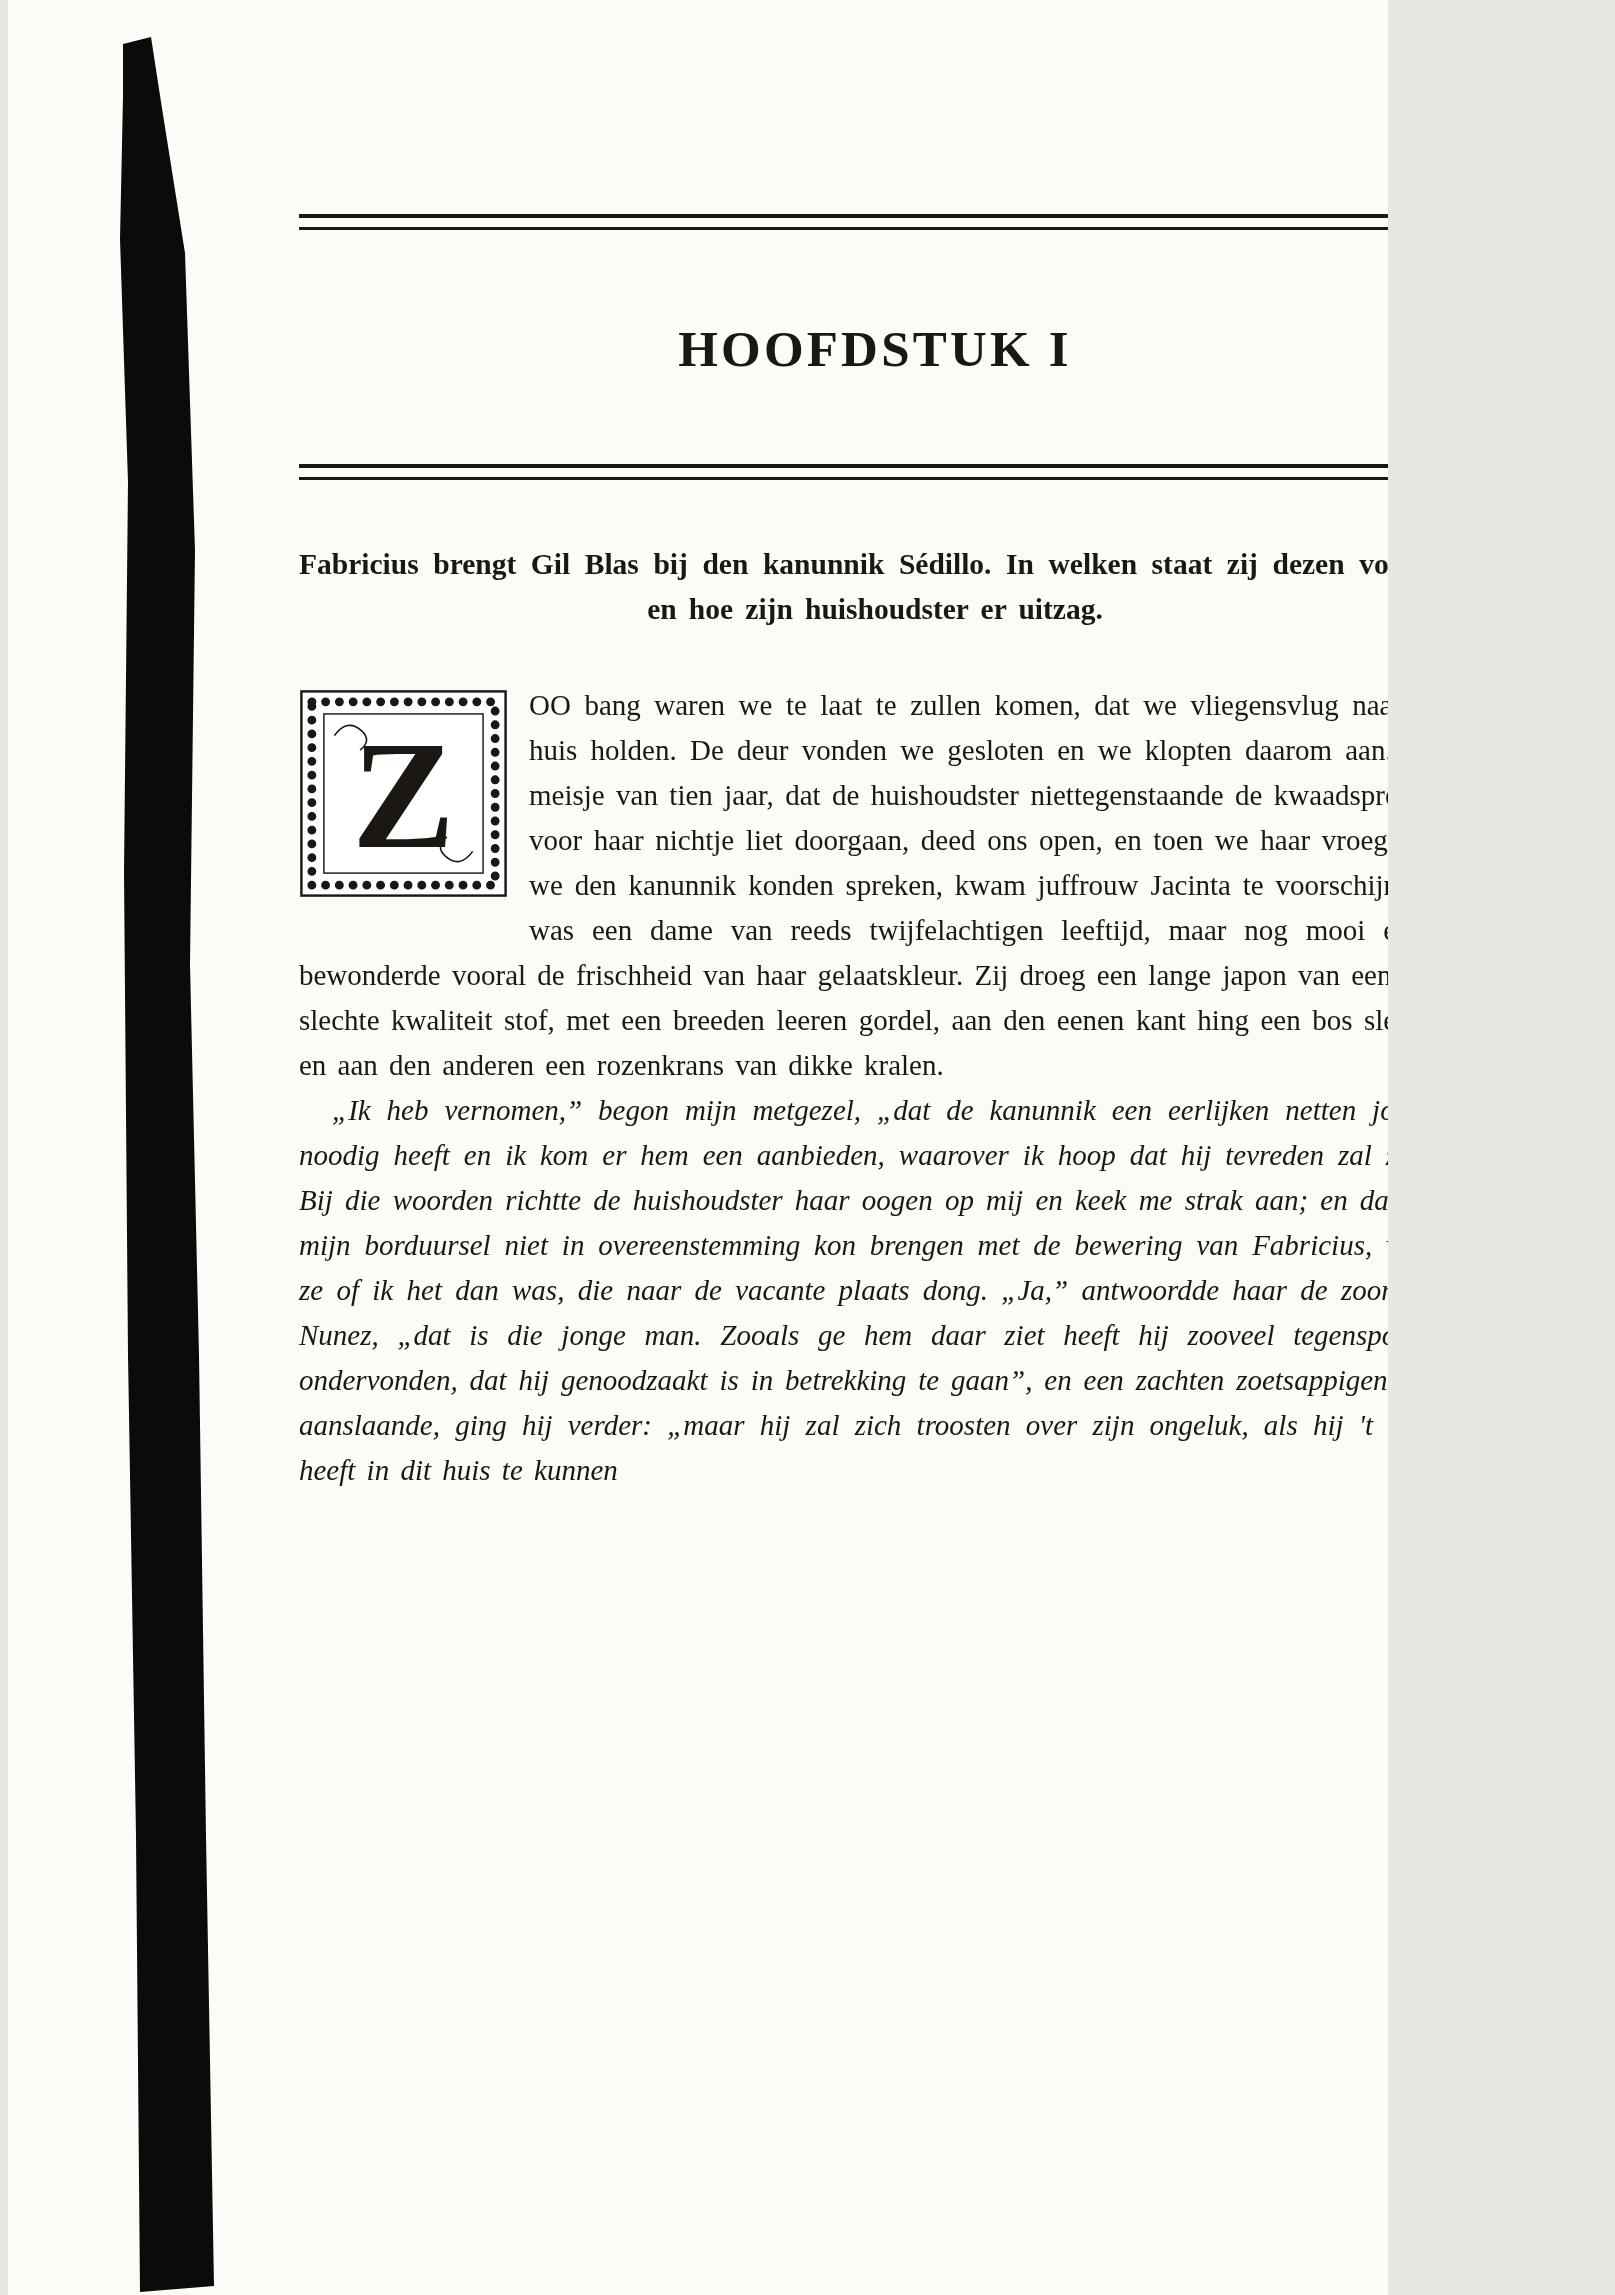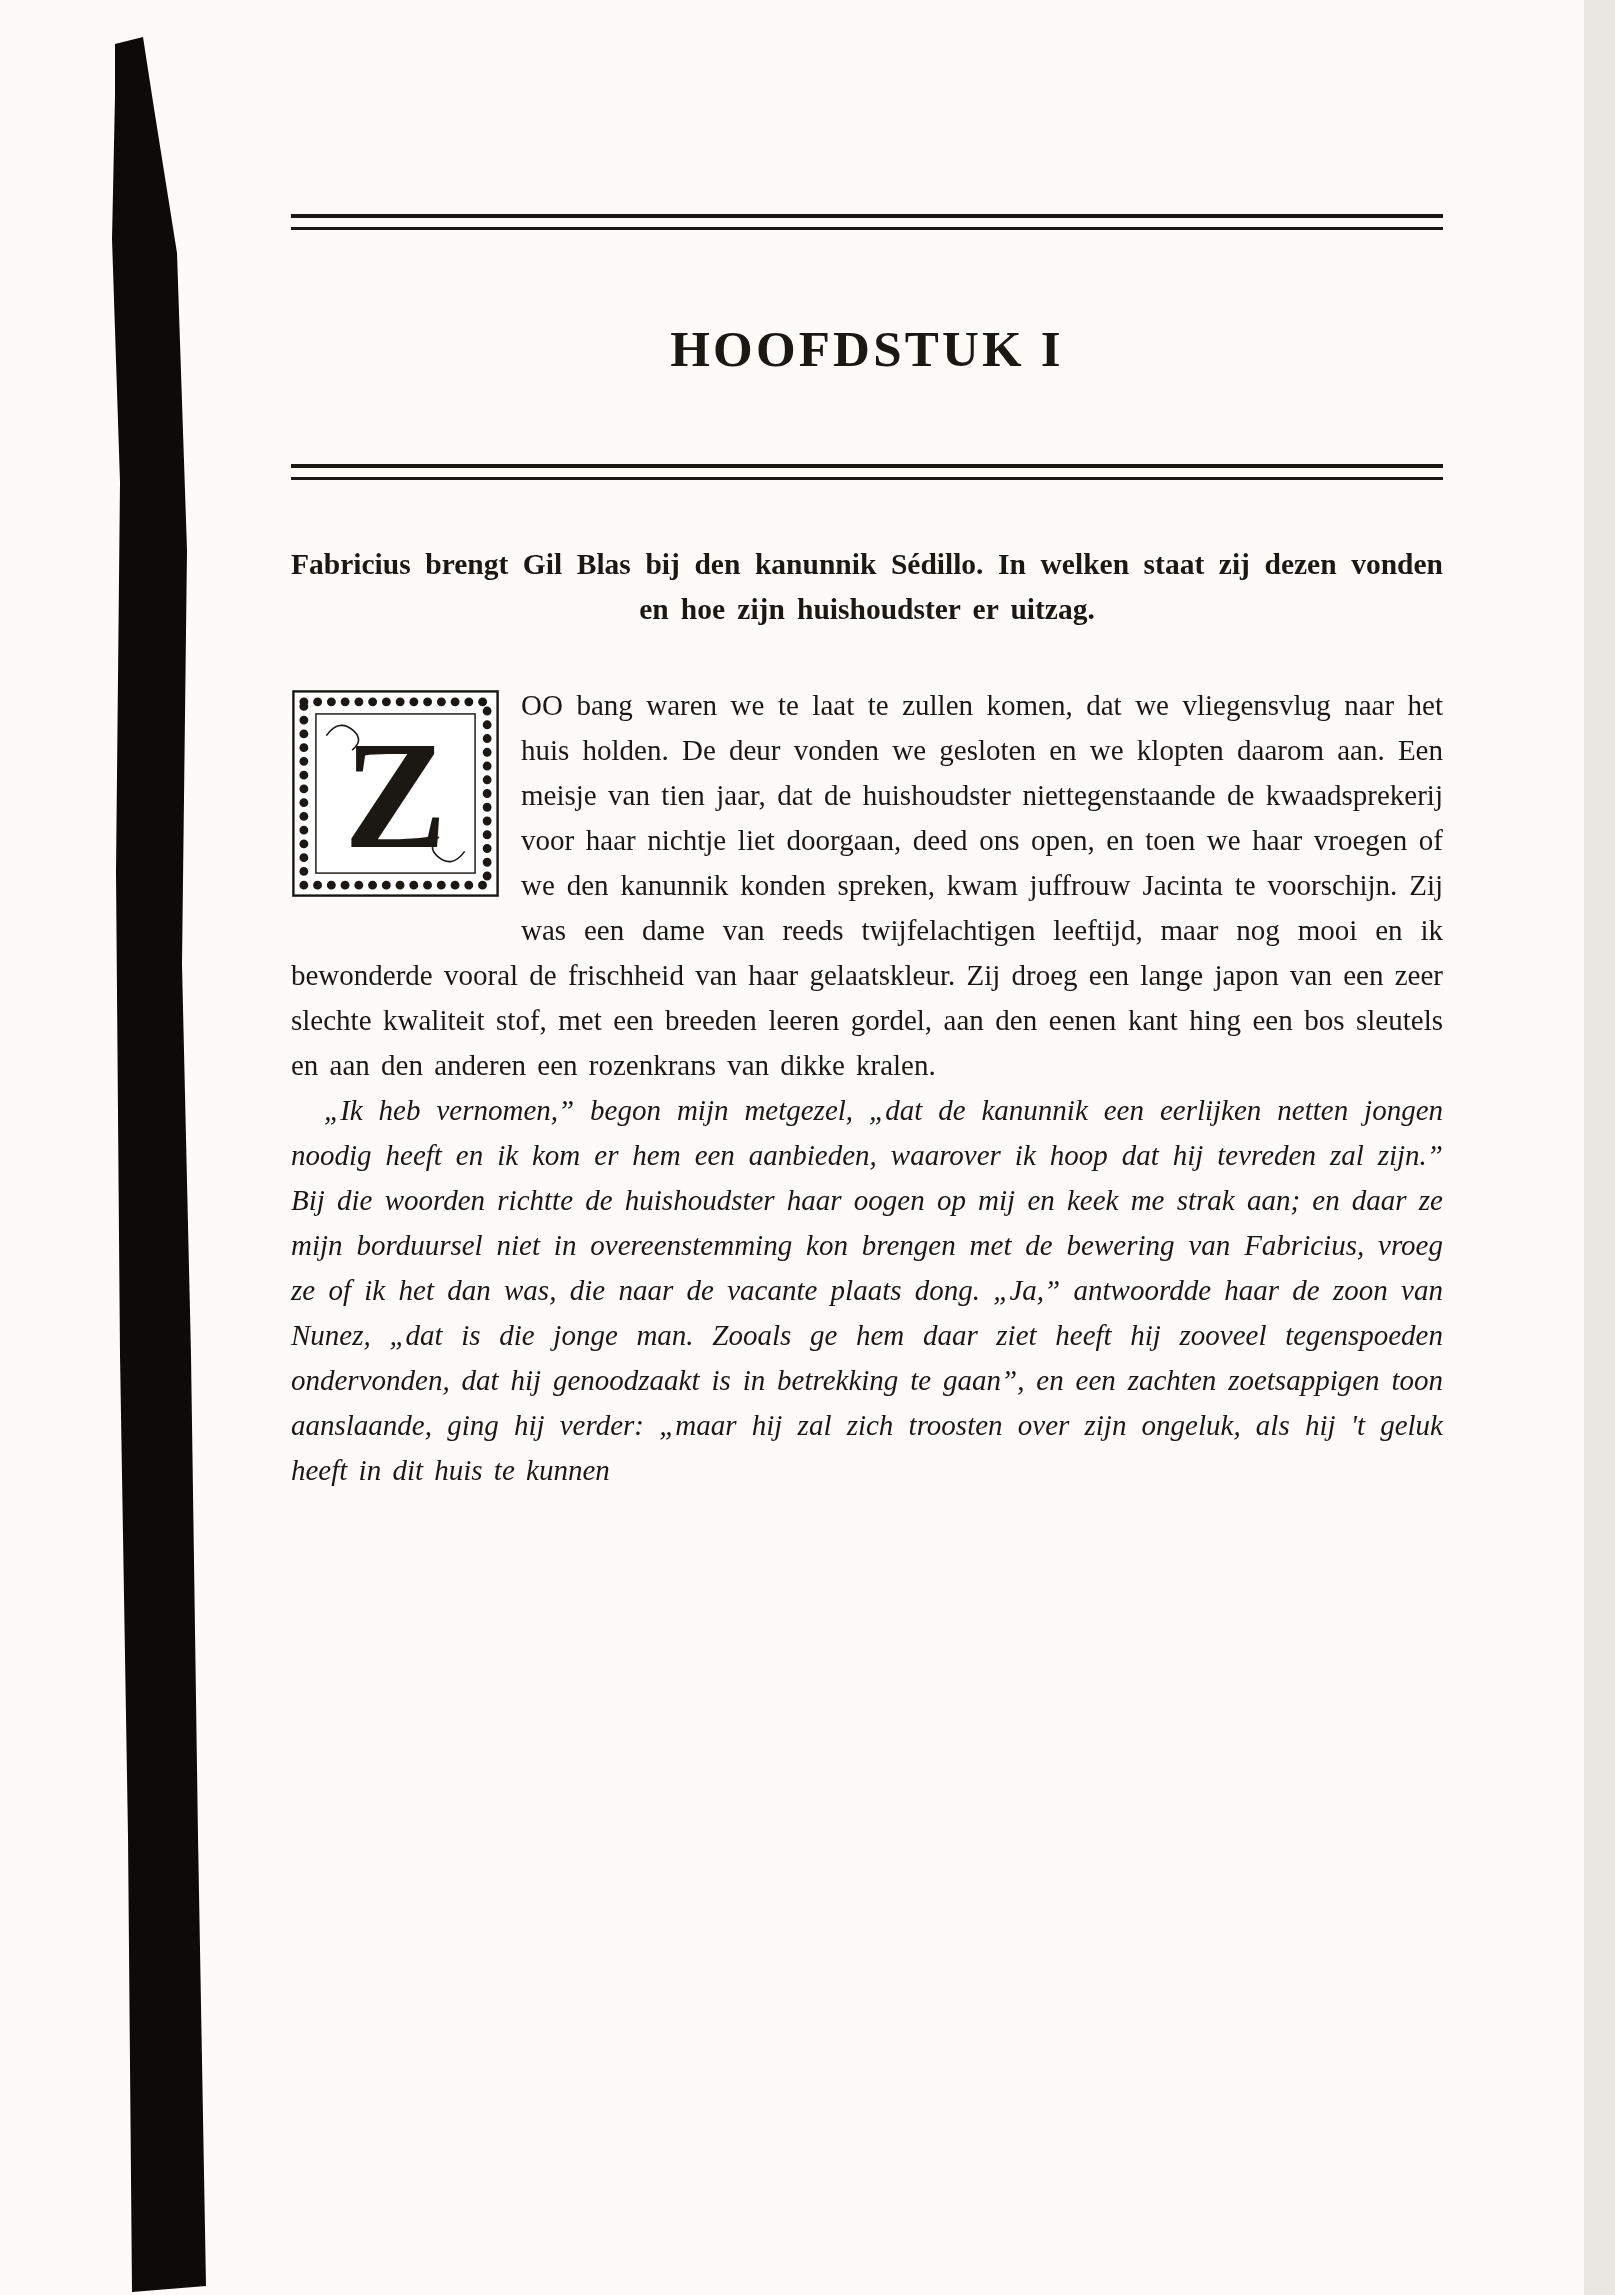--- a/index.html
+++ b/index.html
@@ -2,26 +2,27 @@
 <html lang="nl" style="font-size:12.8px"><head>
 <meta charset="utf-8">
 <style>
   :root{
     --ink:#1b1713;
     --paper:#fcfbf7;
   }
   html,body{margin:0;padding:0;background:#e9e7e2;}
   .page{
     position:relative;
-    width:1584px;
+    width:1380px;
     height:2295px;
     background:var(--paper);
     overflow:hidden;
     font-family:"Liberation Serif", serif;
     color:var(--ink);
+    margin-left:8px;
   }
   
   .binding{
     position:absolute;
     left:0; top:0;
     width:239px; height:2295px;
     background:#0c0b0a;
     clip-path:polygon(
       115px 44px, 143px 37px, 153px 102px, 177px 253px, 187px 550px,
       182px 964px, 191px 1355px, 198px 1836px, 206px 2286px,

